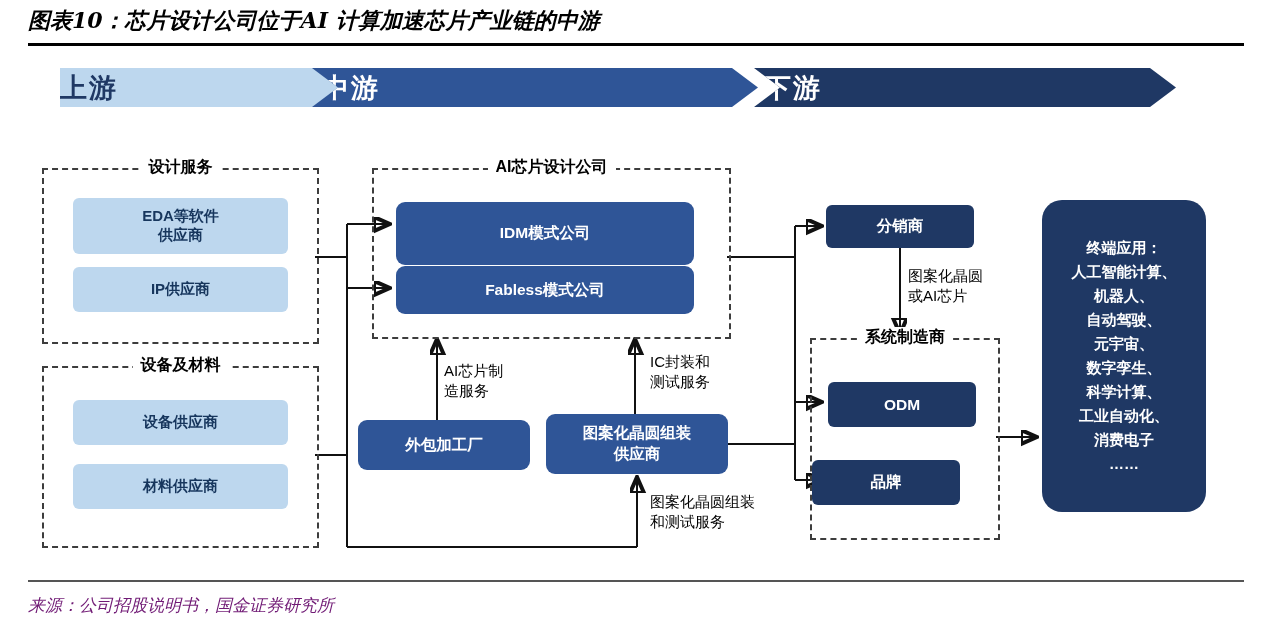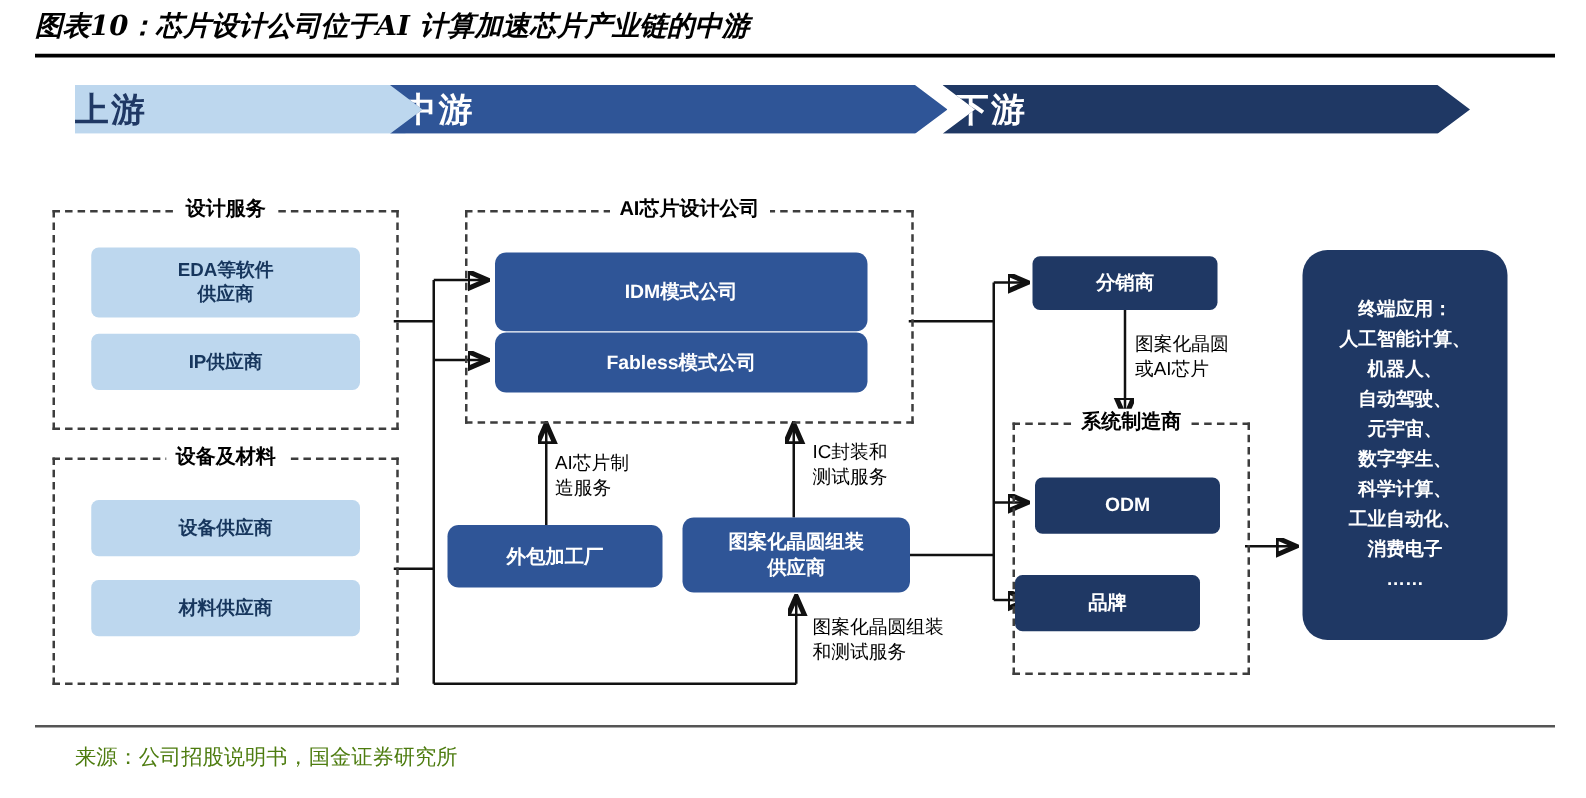--- a/index.html
+++ b/index.html
@@ -89,22 +89,22 @@
   }
   .fl-mfg{left:444px;top:361px;}
   .fl-icpkg{left:650px;top:352px;}
   .fl-waferasm{left:650px;top:492px;}
   .fl-waferchip{left:908px;top:266px;}
 
   
   .divider{position:absolute;left:28px;width:1216px;top:580px;height:1.5px;background:#555;}
   .source{
     position:absolute;left:28px;top:594px;
-    font-family:"DejaVu Serif",serif;
-    font-size:17px;color:#4d7c0f;margin-left:32px;
+    font-family:"DejaVu Serif",serif;font-style:italic;
+    font-size:17px;color:#701a75;
   }
 </style>
 </head>
 <body>
 
 <div class="canvas">
 
   <div class="title">图表10：芯片设计公司位于AI 计算加速芯片产业链的中游</div>
   <div class="title-rule"></div>
 

